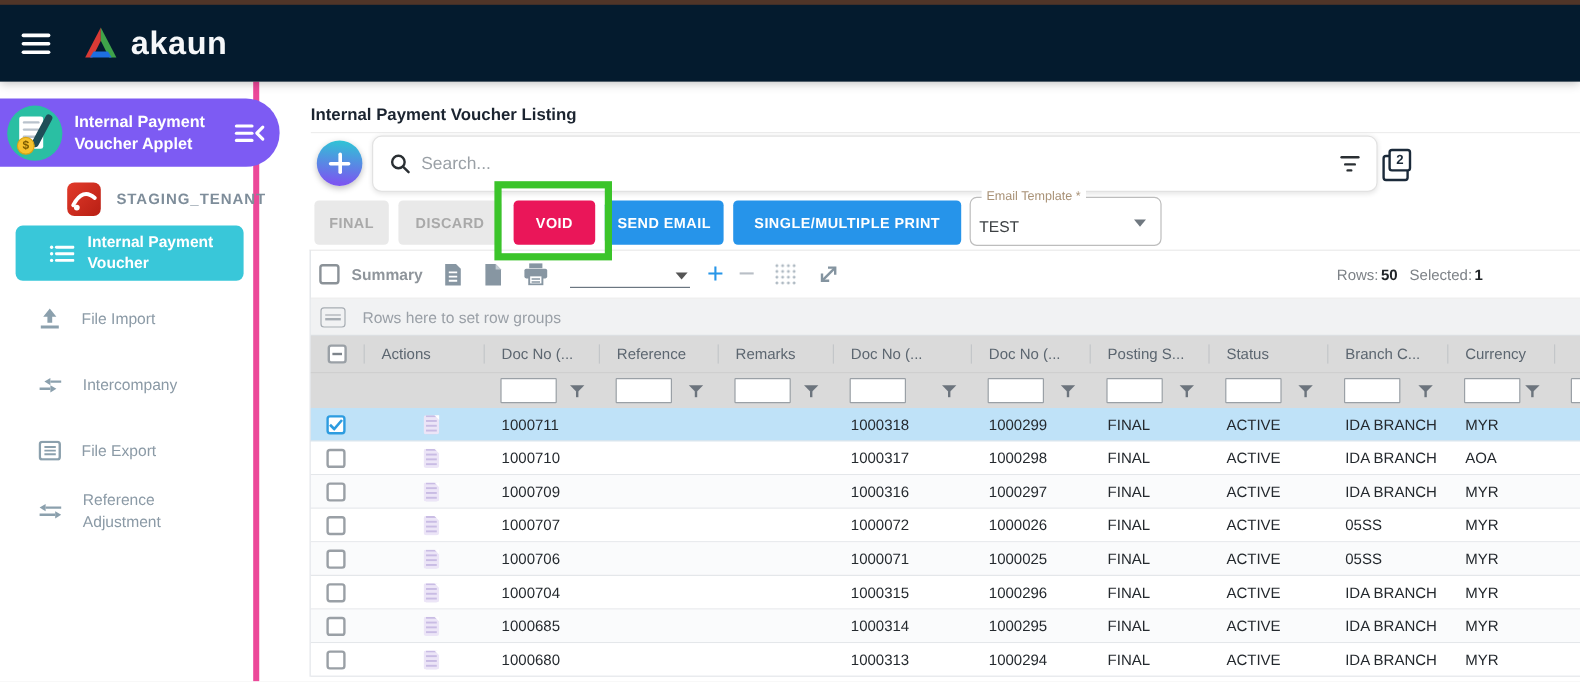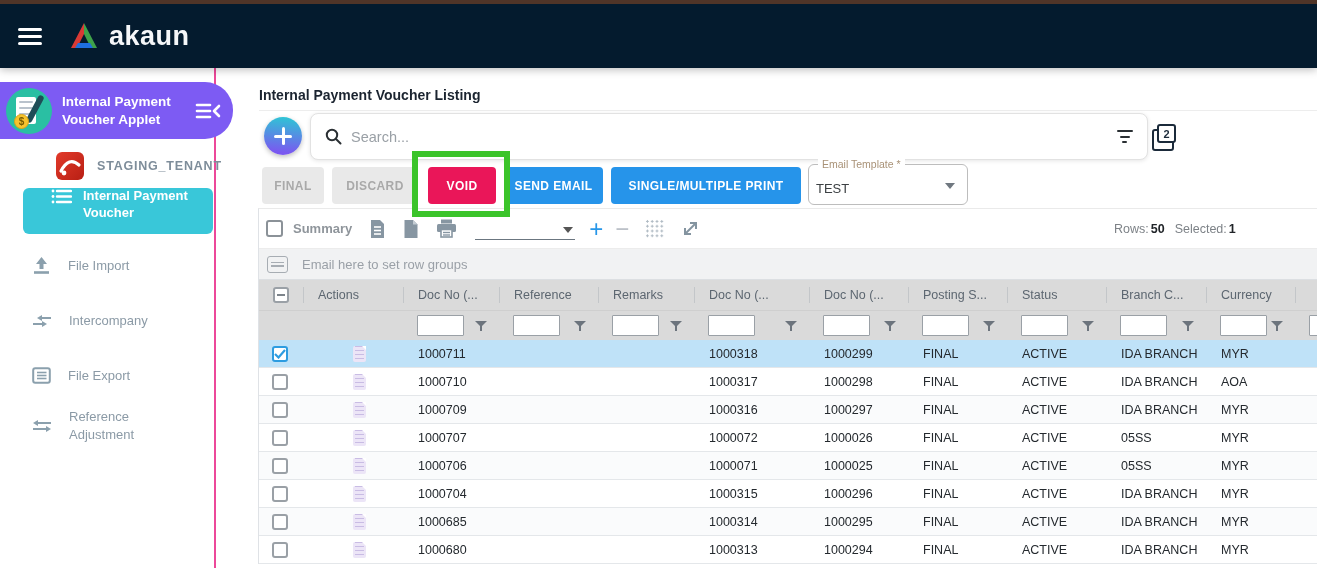--- a/index.html
+++ b/index.html
@@ -10,21 +10,21 @@
   .topbar { position:absolute; left:0; top:0; width:1317px; height:68px;
     background:#041b2e; border-top:4px solid #503528;
     display:flex; align-items:center; z-index:6; box-shadow:0 2px 8px rgba(0,0,0,.25); }
   .hamburger { margin-left:18px; width:24px; height:17px; display:flex; flex-direction:column; justify-content:space-between; cursor:pointer; }
   .hamburger i { display:block; height:3px; background:#fff; border-radius:2px; }
   .logo { display:flex; align-items:center; gap:9px; margin-left:26px; }
   .logo-text { color:#f5f7f9; font-size:27px; font-weight:700; letter-spacing:.5px; }
 
   
   .sidebar { position:absolute; left:0; top:68px; width:216px; height:500px;
-    background:#fff; border-right:2px solid #ec4899; z-index:2; }
+    background:#fff; border-right:5px solid #ec4899; z-index:2; }
   .applet-banner { position:absolute; left:0; top:14px; width:233px; height:57px;
     background:#7d5bf3; border-radius:0 28px 28px 0; display:flex; align-items:center;
     color:#fff; z-index:4; }
   .applet-avatar { position:relative; width:46px; height:46px; border-radius:50%;
     background:#2abfa3; margin-left:6px; flex:0 0 auto; overflow:hidden; }
   .applet-doc { position:absolute; left:10px; top:9px; width:20px; height:27px; background:#fff; border-radius:2px; }
   .applet-doc i { display:block; height:2px; background:#b9c2cc; margin:4px 3px 0 3px; border-radius:1px; }
   .applet-coin { position:absolute; left:8px; top:26px; width:15px; height:15px; border-radius:50%;
     background:#f7c32e; border:1px solid #d9a416; color:#7a5b00; font-size:10px; font-weight:700;
     display:flex; align-items:center; justify-content:center; }
@@ -32,22 +32,22 @@
   .applet-pen { position:absolute; left:26px; top:6px; width:6px; height:30px; background:#1f4d57;
     border-radius:3px; transform:rotate(28deg); }
   .applet-title { font-size:13.5px; font-weight:700; line-height:1.3; margin-left:10px; width:132px; }
   .collapse-btn { margin-left:auto; margin-right:12px; cursor:pointer; display:flex; }
 
   .tenant-row { position:absolute; left:56px; top:84px; display:flex; align-items:center; gap:13px; cursor:pointer; }
   .tenant-icon { position:relative; width:28px; height:28px; border-radius:6px;
     background:linear-gradient(135deg,#e23a2a,#b81f14); overflow:hidden; }
   .tenant-label { font-size:12.5px; font-weight:700; color:#7e8d9a; letter-spacing:.8px; }
 
-  .active-item { position:absolute; left:23px; top:120px; width:190px; height:46px;
-    background:#39c7d9; border-radius:6px; color:#fff; display:flex; align-items:flex-start;
+  .active-item { position:absolute; left:13px; top:120px; width:190px; height:46px;
+    background:#39c7d9; border-radius:6px; color:#fff; display:flex; align-items:center;
     padding-left:28px; gap:11px; cursor:pointer; }
   .active-item .lbl { font-size:13px; font-weight:600; line-height:1.3; width:118px; }
 
   .side-item { position:absolute; left:32px; display:flex; align-items:center; gap:17px; cursor:pointer; color:#8ba0ad; }
   .side-item .lbl { font-size:13px; color:#8b9aa6; line-height:1.35; }
   .si-import { top:188px; } .si-inter { top:244px; } .si-export { top:299px; } .si-settle { top:340px; }
 
   
   .main { position:absolute; left:216px; top:68px; width:1101px; height:500px; background:#fff; }
   .title-row { position:absolute; left:43px; right:0; top:0; height:43px;
@@ -372,21 +372,21 @@
           <span>Selected:</span>
             <b>1</b>
         </span>
       </div>
 
       <div class="drag-bar">
         <span class="group-icon">
             <i></i>
             <i></i>
           </span>
-        <span class="drag-hint">Email here to set row groups</span>
+        <span class="drag-hint">Rows here to set row groups</span>
       </div>
 
       <div class="hrow">
         <div class="hcell c-cb">
             <span class="chk ind"></span>
           </div>
         <div class="hcell c-act">Actions</div>
         <div class="hcell c0">Doc No (...</div>
         <div class="hcell c1">Reference</div>
         <div class="hcell c2">Remarks</div>

